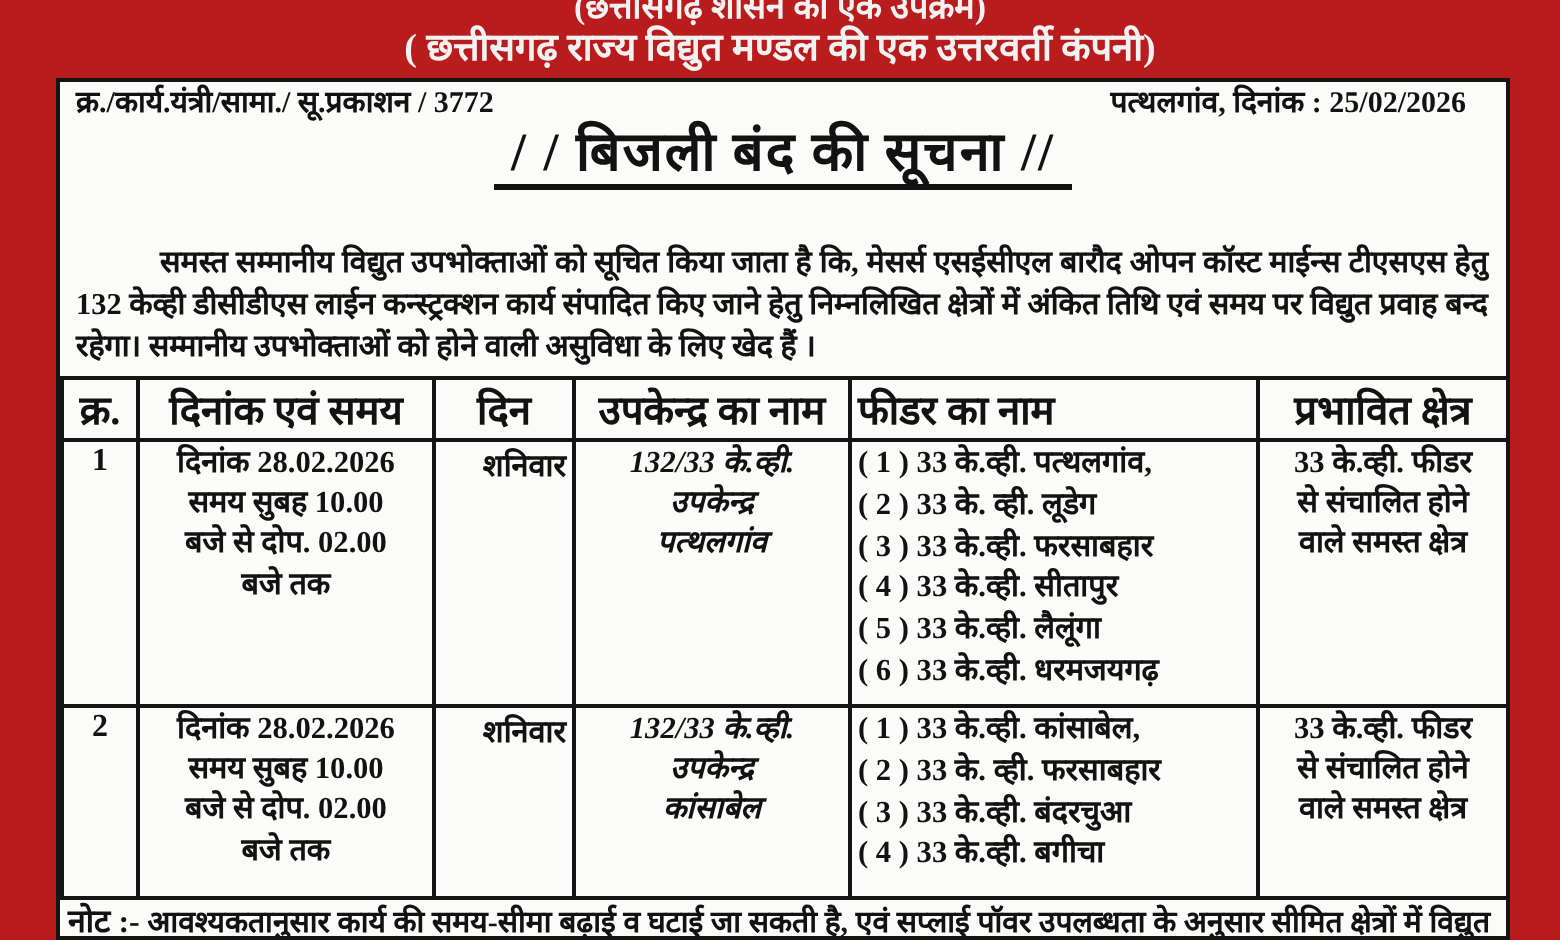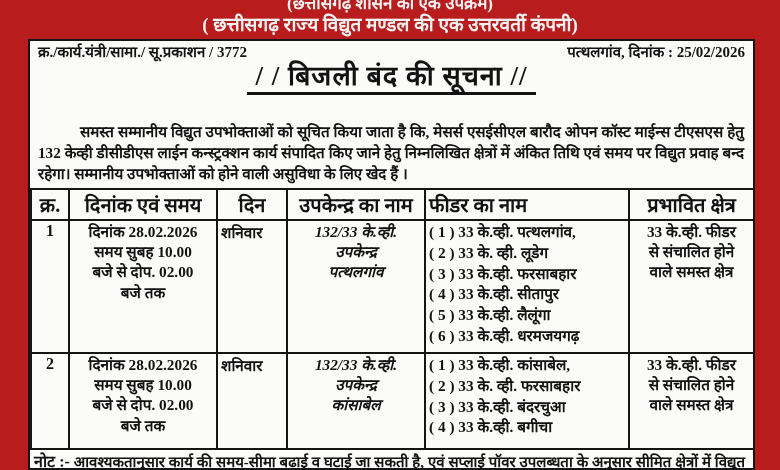--- a/index.html
+++ b/index.html
@@ -24,21 +24,21 @@
   .doc {
     position: absolute; left: 28px; top: 39px;
     width: 727px; height: 431px;
     box-sizing: border-box;
     background: #fbfbf9;
     border: 2px solid #151515;
     overflow: hidden;
   }
   .refline {
     display: flex; justify-content: space-between;
-    padding: 2px 8px 0 8px; font-size: 15px; line-height: 1.2;
+    padding: 2px 20px 0 8px; font-size: 15px; line-height: 1.2;
   }
   .title-wrap { text-align: center; margin-top: 1px; }
   .title {
     display: inline-block;
     font-size: 27px; line-height: 1.08;
     border-bottom: 3px solid #121212;
     padding: 0 8px 1px 8px;
     letter-spacing: 1px;
   }
   .intro {
@@ -55,21 +55,21 @@
     border: 2px solid #151515;
     padding: 1px 3px;
     vertical-align: top;
     font-weight: 700;
   }
   table.outage th { font-size: 20px; height: 21px; }
   th.h-feeder { text-align: left; padding-left: 6px; }
   td { font-size: 15.3px; }
   .c-sno  { text-align: center; vertical-align: middle; font-size: 16px; }
   .c-dt   { text-align: center; white-space: pre-line; line-height: 1.32; padding-top: 3px; margin-top: 28px; }
-  .c-day  { text-align: left; padding-top: 24px; }
+  .c-day  { text-align: right; padding-top: 24px; }
   .c-sub  { text-align: center; white-space: pre-line; line-height: 1.32; padding-top: 3px; font-style: italic; }
   .c-feed { white-space: pre-line; line-height: 1.36; padding: 2px 2px 0 5px; }
   .c-aff  { text-align: center; white-space: pre-line; line-height: 1.32; padding-top: 3px; }
   .row1 td { height: 129px; }
   .row2 td { height: 92px; }
   .note {
     padding: 2px 8px 0 4px;
     font-size: 15px; line-height: 1.25; text-align: justify;
   }
   .note .note-label { font-size: 16px; }

